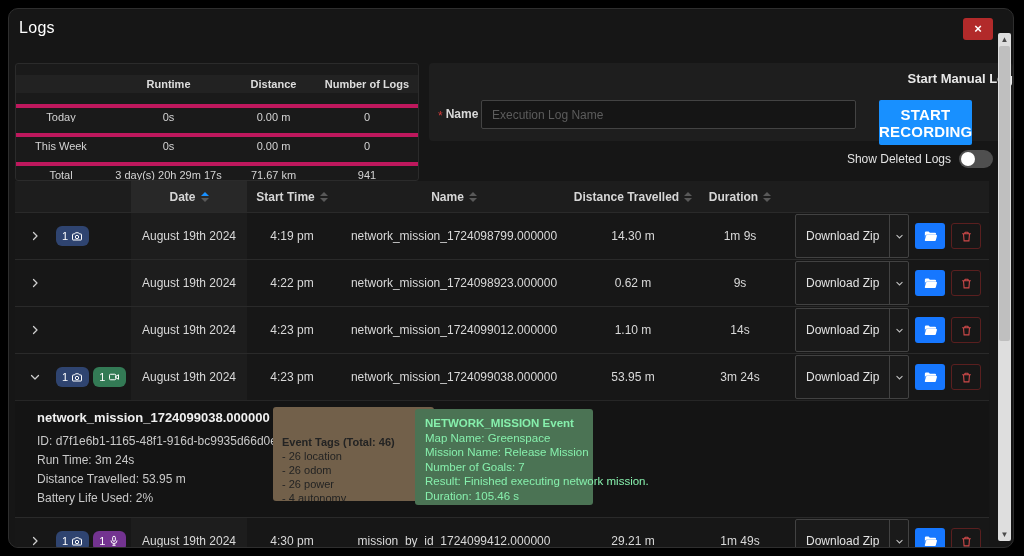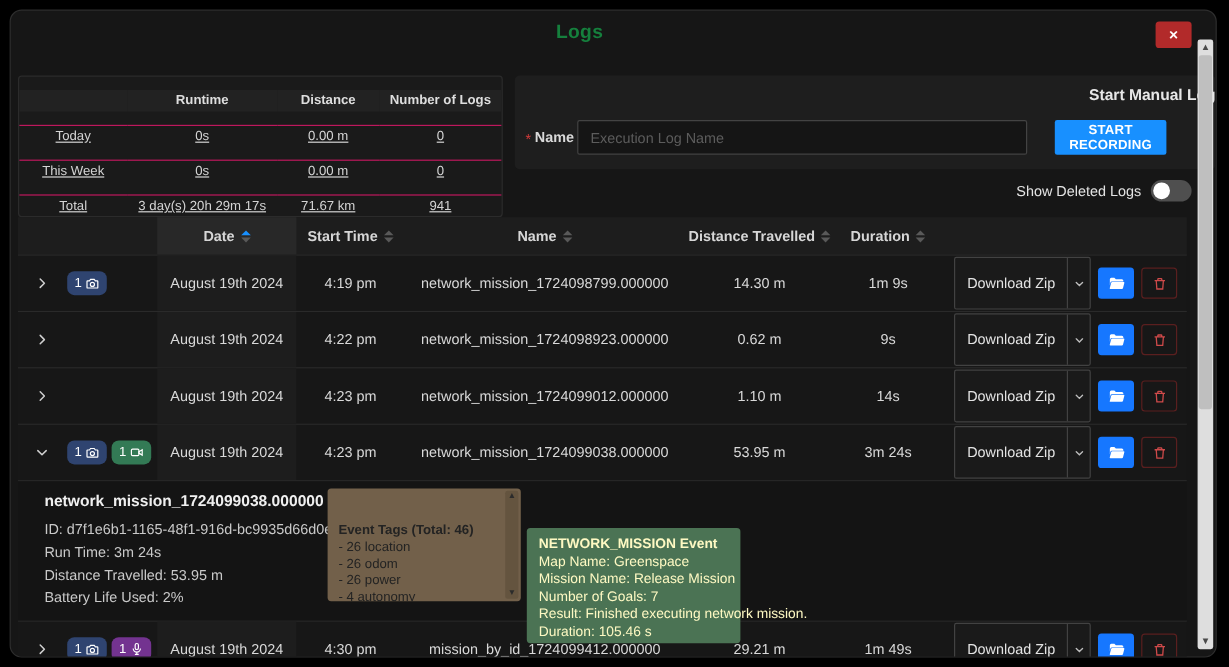--- a/index.html
+++ b/index.html
@@ -7,62 +7,62 @@
   #screen {
     position:relative; width:1024px; height:556px; background:#000;
     font-family:"Liberation Sans", sans-serif; overflow:hidden;
   }
   .modal {
     position:absolute; left:8px; top:8px; width:1006px; height:540px;
     background:#161616; border:1px solid #2e2e2e; border-radius:10px; overflow:hidden;
   }
   
   .dlg-title {
-    position:absolute; top:10px; left:10px; right:66px; text-align:center;
-    color:#15803d; font-size:16px; font-weight:bold; letter-spacing:.3px;
+    position:absolute; top:10px; left:10px; right:66px; text-align:left;
+    color:#ffffff; font-size:16px; font-weight:normal; letter-spacing:.3px;
   }
   .close-btn {
     position:absolute; top:9px; right:20px; width:30px; height:22px;
     background:#b22a2a; border:none; border-radius:3px; color:#fff;
     font-size:13px; font-weight:bold; cursor:pointer; line-height:22px; text-align:center;
   }
   
   .stats {
     position:absolute; left:6px; top:54px; width:404px;
     border:1px solid #2b2b2b; border-radius:3px; overflow:hidden; background:#1a1a1a;
   }
   .stats-row { display:grid; grid-template-columns:90px 125px 85px 102px;margin-top:11px; }
   .stats-row > div {
     height:18px; line-height:18px; font-size:11px; text-align:center; color:#d4d4d4;
     white-space:nowrap; overflow:hidden;
   }
   .stats-head > div { background:#222; font-weight:bold; color:#dedede; }
-  .stats-row + .stats-row > div { border-top:1px solid #be185d;text-decoration:underline; }
+  .stats-row + .stats-row > div { border-top:4px solid #be185d; }
   
   .manual {
     position:absolute; left:420px; top:54px; width:584px; height:78px;
     background:#1e1e1e; border-radius:4px;
   }
   .manual-title { position:absolute; top:8px; left:0; right:0; text-align:right;
     color:#e8e8e8; font-size:13px; font-weight:bold; }
   .manual-label { position:absolute; left:9px; top:36px; height:30px; display:flex;
     align-items:center; gap:3px; font-size:12px; color:#d9d9d9; }
   .req { color:#d43b3b; font-size:12px; margin-top:3px; }
   .lbl { font-weight:bold; }
   .qicon { width:13px; height:13px; color:#8c8c8c; }
   .name-input {
     position:absolute; left:52px; top:37px; width:375px; height:29px;
     background:#151515; border:1px solid #434343; border-radius:2px;
     color:#d9d9d9; font-size:12px; padding:0 10px; font-family:inherit; outline:none;
   }
   .name-input::placeholder { color:#5c5c5c; }
   .start-btn {
-    position:absolute; left:450px; top:37px; width:93px; height:29px;
+    position:absolute; left:450px; top:37px; width:93px; height:45px;
     background:#1890ff; border:none; border-radius:2px; color:#fff;
-    font-size:11px; font-weight:bold; cursor:pointer; letter-spacing:.2px;
+    font-size:15px; font-weight:bold; cursor:pointer; letter-spacing:.2px;
   }
   
   .show-del { position:absolute; top:141px; right:20px; display:flex; align-items:center; gap:8px; }
   .show-del-label { color:#e3e3e3; font-size:12px; }
   .toggle { position:relative; width:34px; height:18px; background:#4f4f4f; border-radius:9px; cursor:pointer; }
   .toggle-knob { position:absolute; left:2px; top:2px; width:14px; height:14px; background:#fff; border-radius:50%; }
   
   .logtable { position:absolute; left:6px; top:172px; width:974px; }
   .t-grid { display:grid; grid-template-columns:36px 80px 116px 90px 234px 124px 90px 1fr; }
   .t-header { height:31px; background:#1d1d1d; font-size:12px; font-weight:bold; color:#d6d6d6; }
@@ -109,22 +109,22 @@
     background:#72604a; border-radius:3px; color:#232323; overflow:hidden;
     padding:6px 18px 0 9px; }
   .event-box .bx-title { font-size:11px; font-weight:bold; line-height:14px; white-space:nowrap;margin-top:22px; }
   .event-box .bx-item { font-size:11px; line-height:14px; white-space:nowrap; }
   .event-clip { height:4px; overflow:hidden; font-size:11px; line-height:14px; opacity:.8; }
   .event-scroll { position:absolute; right:2px; top:2px; bottom:2px; width:11px;
     background:#64543f; border-radius:2px; }
   .event-scroll .a-up, .event-scroll .a-dn { position:absolute; left:0; right:0; text-align:center;
     font-size:7px; color:#2b2b2b; }
   .event-scroll .a-up { top:1px; } .event-scroll .a-dn { bottom:1px; }
-  .mission-box { position:absolute; left:424px; top:8px; width:178px; height:96px;
-    background:#4b7354; border-radius:3px; color:#fef9c3; padding:7px 10px;margin-top:31px; }
+  .mission-box { position:absolute; left:400px; top:8px; width:178px; height:96px;
+    background:#4b7354; border-radius:3px; color:#86efac; padding:7px 10px; }
   .mission-box .bx-title { font-size:11.5px; font-weight:bold; line-height:14.5px; white-space:nowrap; }
   .mission-box .bx-item { font-size:11.5px; line-height:14.5px; white-space:nowrap; }
   
   .scrollbar { position:absolute; right:2px; top:24px; bottom:6px; width:13px;
     background:#dedede; border-radius:2px; }
   .scrollbar .a-up, .scrollbar .a-dn { position:absolute; left:0; right:0; text-align:center;
     font-size:8px; color:#4a4a4a; }
   .scrollbar .a-up { top:2px; } .scrollbar .a-dn { bottom:2px; }
   .scroll-thumb { position:absolute; left:1px; right:1px; top:13px; height:295px;
     background:#bfbfbf; border-radius:2px; cursor:pointer; }

